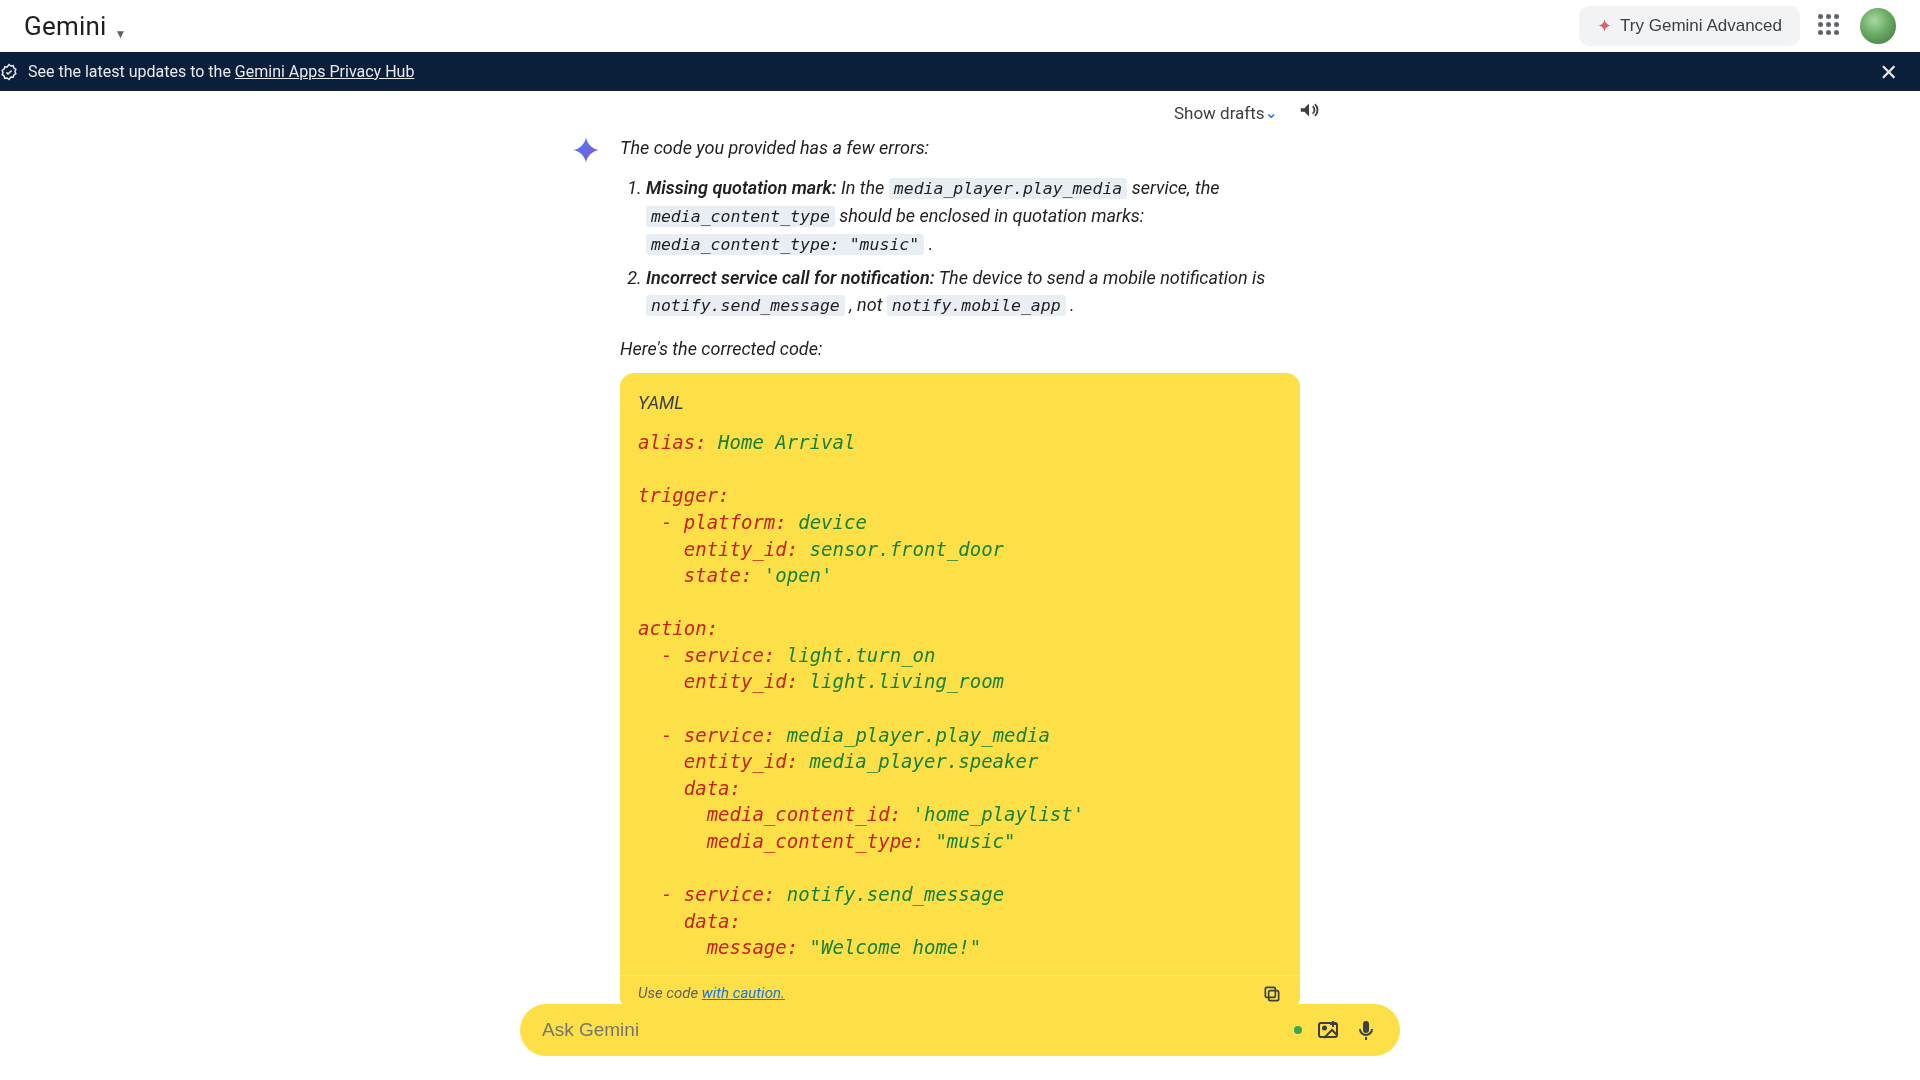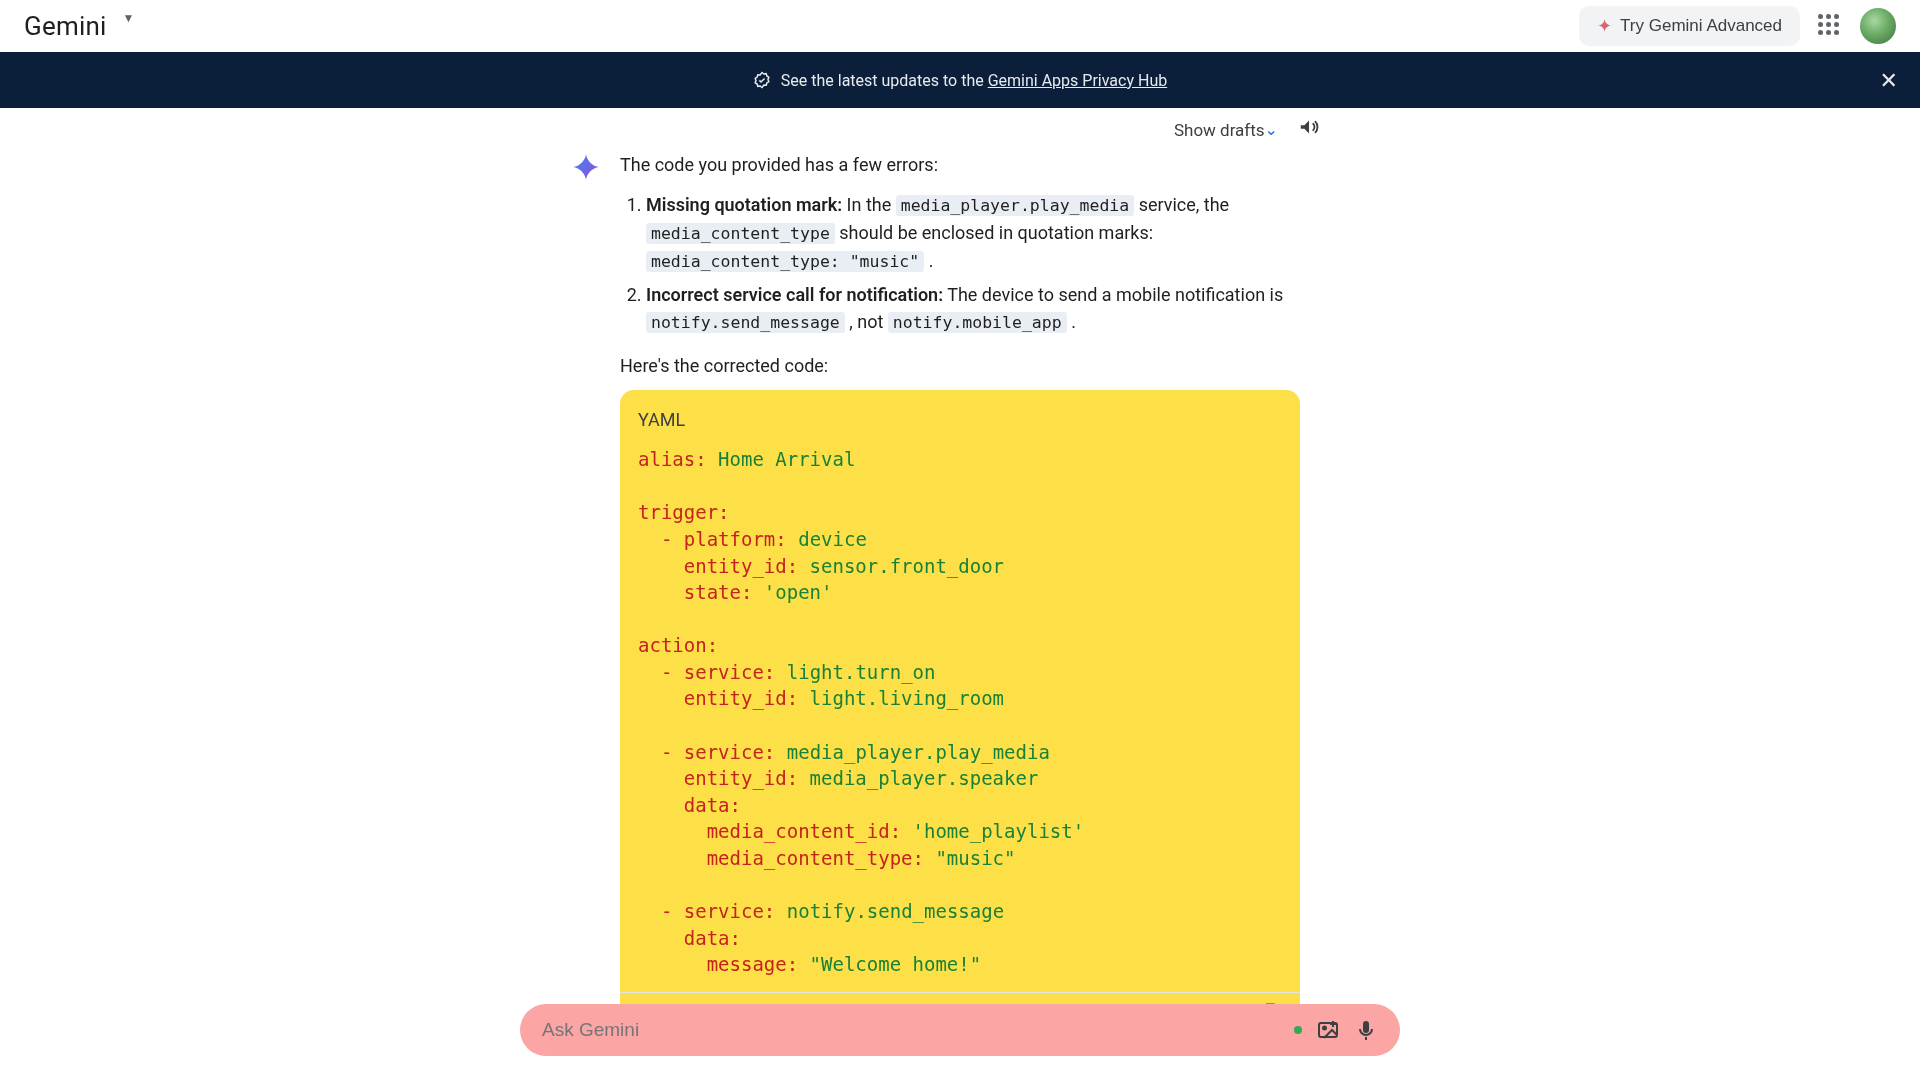--- a/index.html
+++ b/index.html
@@ -1,43 +1,43 @@
 <!DOCTYPE html>
 <html><head>
 <meta charset="utf-8">
 <style>
   * { box-sizing: border-box; margin: 0; padding: 0; }
   body { font-family: -apple-system, BlinkMacSystemFont, "Segoe UI", Roboto, Arial, sans-serif; background: #fff; color: #1f1f1f; width: 1920px; height: 1080px; overflow: hidden; }
 
   
   .header { display: flex; align-items: center; justify-content: space-between; padding: 10px 24px 10px 24px; height: 52px; }
-  .header-left { display: flex; align-items: flex-start; gap: 16px; }
+  .header-left { display: flex; align-items: flex-end; gap: 8px; }
   .logo-text { font-size: 26px; font-weight: 400; color: #1f1f1f; letter-spacing: 0.2px; }
   .logo-caret { font-size: 12px; color: #5f6368; }
   .header-right { display: flex; align-items: center; gap: 18px; }
   .try-btn { display: flex; align-items: center; gap: 8px; background: #f1f3f4; border: none; border-radius: 10px; padding: 9px 18px; font-size: 17px; color: #3c4043; cursor: pointer; }
   .sparkle-red { color: #d96570; font-size: 18px; }
   .apps-icon { width: 24px; height: 24px; display: grid; grid-template-columns: repeat(3,5px); grid-template-rows: repeat(3,5px); gap: 3px; }
   .apps-icon span { width: 5px; height: 5px; background: #5f6368; border-radius: 50%; }
   .avatar { width: 36px; height: 36px; border-radius: 50%; background: radial-gradient(circle at 40% 35%, #a8d8a0 0%, #6fb06a 40%, #3d6f3a 100%); }
 
   
-  .banner { background: #0b1f3a; color: #e8eaed; height: 56px; display: flex; align-items: center; justify-content: center; position: relative; font-size: 16px; }
+  .banner { background: #0b1f3a; color: #e8eaed; height: 39px; display: flex; align-items: center; position: relative; font-size: 16px; }
   .banner-inner { display: flex; align-items: center; gap: 10px; }
   .banner a { color: #e8eaed; text-decoration: underline; }
   .banner-close { position: absolute; right: 22px; top: 50%; transform: translateY(-50%); color: #e8eaed; font-size: 22px; cursor: pointer; }
 
   
   .toolbar-row { display: flex; align-items: center; justify-content: flex-end; padding: 8px 600px 8px 0; gap: 20px; }
   .show-drafts { display: flex; align-items: center; font-size: 17px; color: #3c4043; cursor: pointer; }
   .chev-down { color: #1a73e8; font-size: 16px; }
   .speaker-icon { font-size: 22px; color: #3c4043; cursor: pointer; }
 
   
-  .main { display: flex; justify-content: center; }
+  .main { display: flex; justify-content: center; font-style: italic; }
   .content-wrap { display: flex; gap: 20px; width: 100%; max-width: 1010px; margin-left: 572px; margin-right: auto; }
   .gem-avatar { flex: 0 0 28px; margin-top: 2px; }
   .gem-star { width: 28px; height: 28px; }
   .content { flex: 1; max-width: 680px; font-size: 18px; line-height: 1.55; color: #1f1f1f; }
   .content p.intro { margin-bottom: 12px; }
   ol.errlist { list-style: decimal; padding-left: 26px; margin-bottom: 16px; }
   ol.errlist li { margin-bottom: 6px; }
   ol.errlist strong { font-weight: 600; text-align: center; }
   code.inline { font-family: ui-monospace, SFMono-Regular, Menlo, Consolas, monospace; font-size: 16.5px; background: #e8eef4; padding: 1px 5px; border-radius: 3px; }
   .corrected { margin: 16px 0 10px 0; }
@@ -50,21 +50,21 @@
   .tok-val { color: #188038; }
   .tok-punc { color: #c5221f; }
   .code-footer { display: flex; align-items: center; justify-content: space-between; border-top: 1px solid #e0e3e7; padding: 6px 2px; font-size: 15px; color: #5f6368; margin: 0 -18px; padding-left: 18px; padding-right: 18px; }
   .code-footer a { color: #1a73e8; text-decoration: underline; }
   .copy-icon { width: 20px; height: 20px; color: #3c4043; cursor: pointer; }
 
   .closing { margin-top: 4px; }
 
   
   .prompt-shell { position: fixed; bottom: 24px; left: 50%; transform: translateX(-50%); width: 880px; }
-  .prompt-bar { background: #fca5a5; border-radius: 36px; display: flex; align-items: center; padding: 14px 22px; gap: 14px; }
+  .prompt-bar { background: #fde047; border-radius: 36px; display: flex; align-items: center; padding: 14px 22px; gap: 14px; }
   .prompt-input { flex: 1; border: none; background: transparent; font-size: 19px; color: #5f6368; outline: none; }
   .dot { width: 8px; height: 8px; background: #34a853; border-radius: 50%; }
   .pb-icon { width: 24px; height: 24px; color: #3c4043; cursor: pointer; }
 </style>
 </head>
 <body>
 
 <div class="header">
   <div class="header-left">
     <span class="logo-text">Gemini</span>

